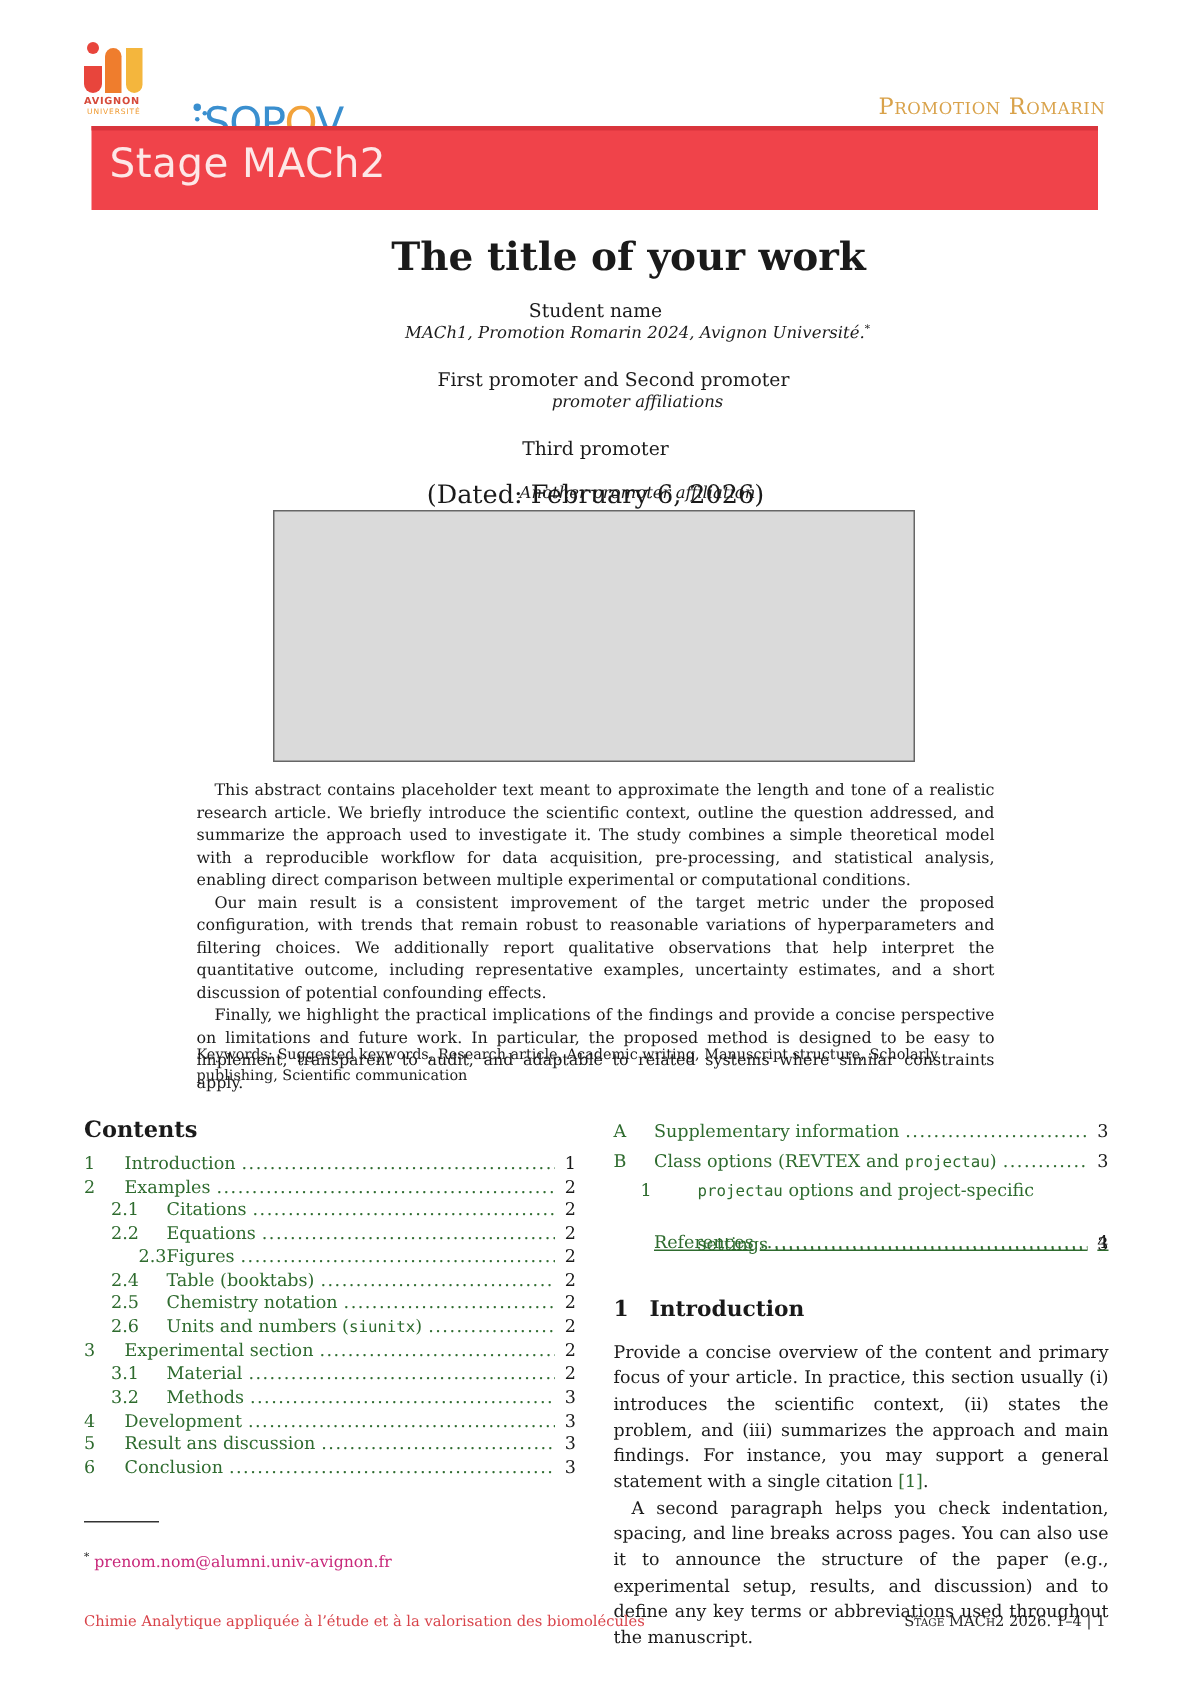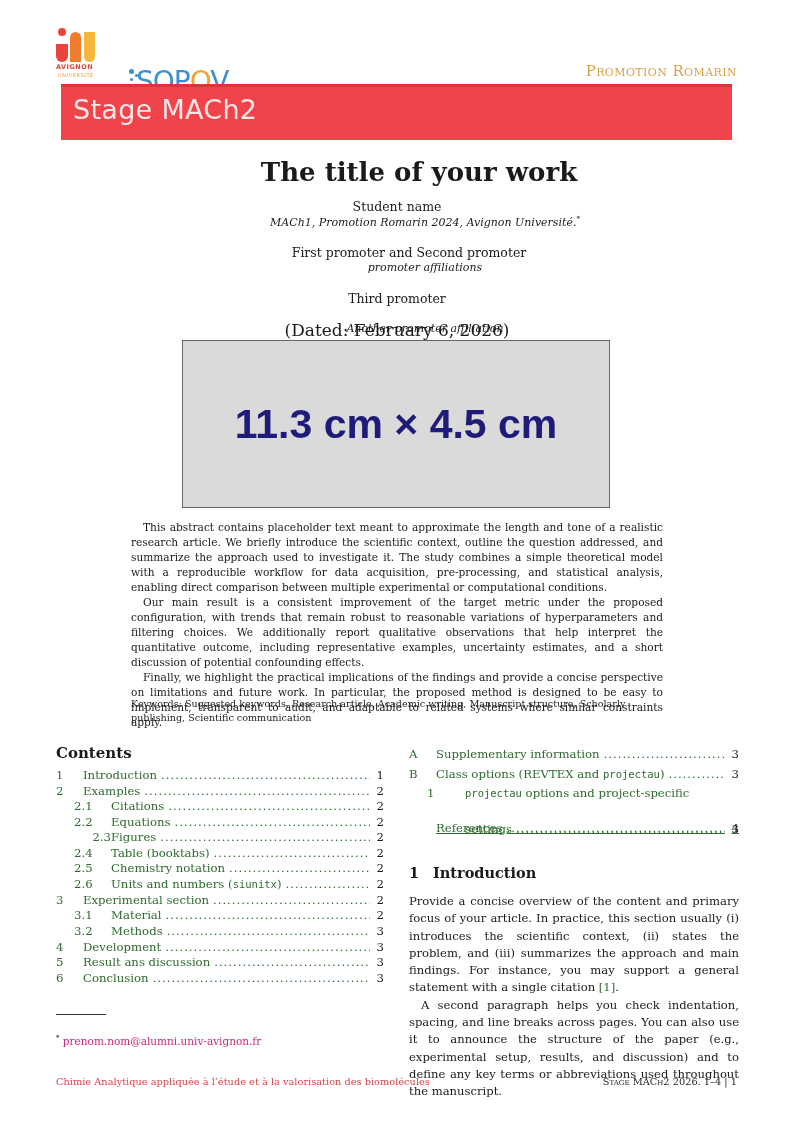--- a/index.html
+++ b/index.html
@@ -93,21 +93,20 @@
 <div class="abs center affil" style="top:215px;"><span>MACh1, Promotion Romarin 2024, Avignon Université.</span><sup style="font-size:7px;font-style:normal;">*</sup></div>
 
 <div class="abs center author" style="top:245px;margin-left:12px;">First promoter and Second promoter</div>
 <div class="abs center affil" style="top:261px;">promoter affiliations</div>
 
 <div class="abs center author" style="top:291px;">Third promoter</div>
 <div class="abs center affil" style="top:306px;margin-top:16px;">Another promoter affiliation</div>
 <div class="abs center dated" style="top:320px;">(Dated: February 6, 2026)</div>
 
 <div class="abs ga-box">
-  <div class="ga-line">11.3 cm × 4.5 cm</div>
 </div>
 
 <div class="abs abstract">
   <p>This abstract contains placeholder text meant to approximate the length and tone of a realistic research article. We briefly introduce the scientific context, outline the question addressed, and summarize the approach used to investigate it. The study combines a simple theoretical model with a reproducible workflow for data acquisition, pre-processing, and statistical analysis, enabling direct comparison between multiple experimental or computational conditions.</p>
   <p>Our main result is a consistent improvement of the target metric under the proposed configuration, with trends that remain robust to reasonable variations of hyperparameters and filtering choices. We additionally report qualitative observations that help interpret the quantitative outcome, including representative examples, uncertainty estimates, and a short discussion of potential confounding effects.</p>
   <p>Finally, we highlight the practical implications of the findings and provide a concise perspective on limitations and future work. In particular, the proposed method is designed to be easy to implement, transparent to audit, and adaptable to related systems where similar constraints apply.</p>
 </div>
 <div class="abs keywords">Keywords: Suggested keywords, Research article, Academic writing, Manuscript structure, Scholarly publishing, Scientific communication</div>
 
 <div class="abs toc-title">Contents</div>

